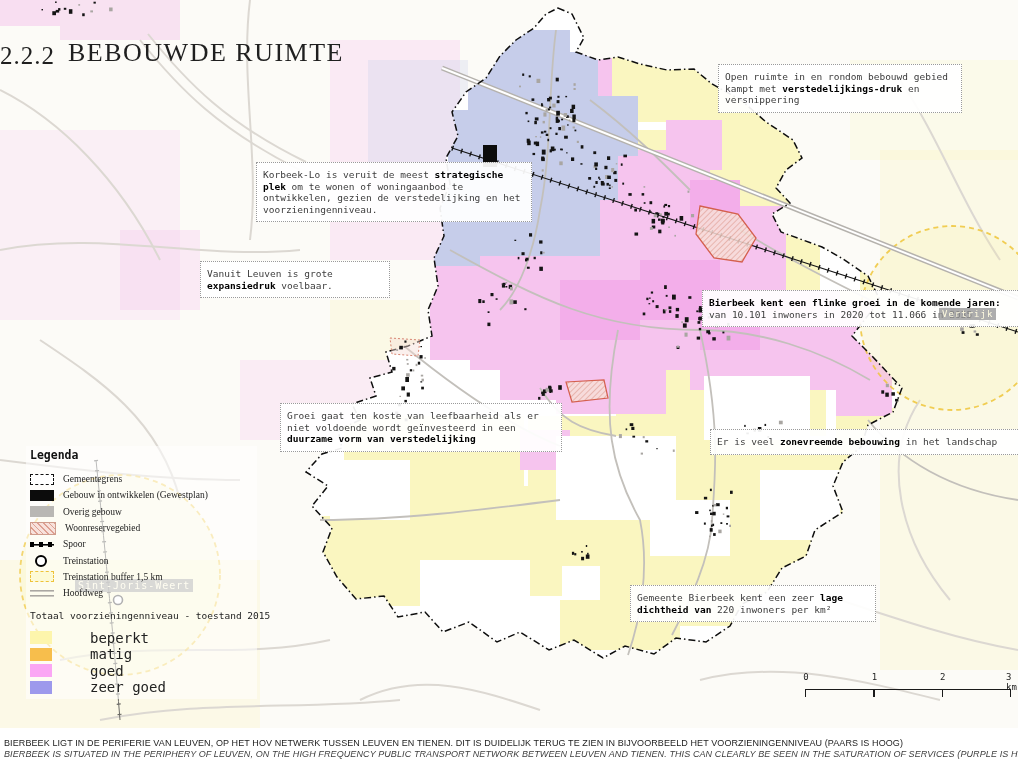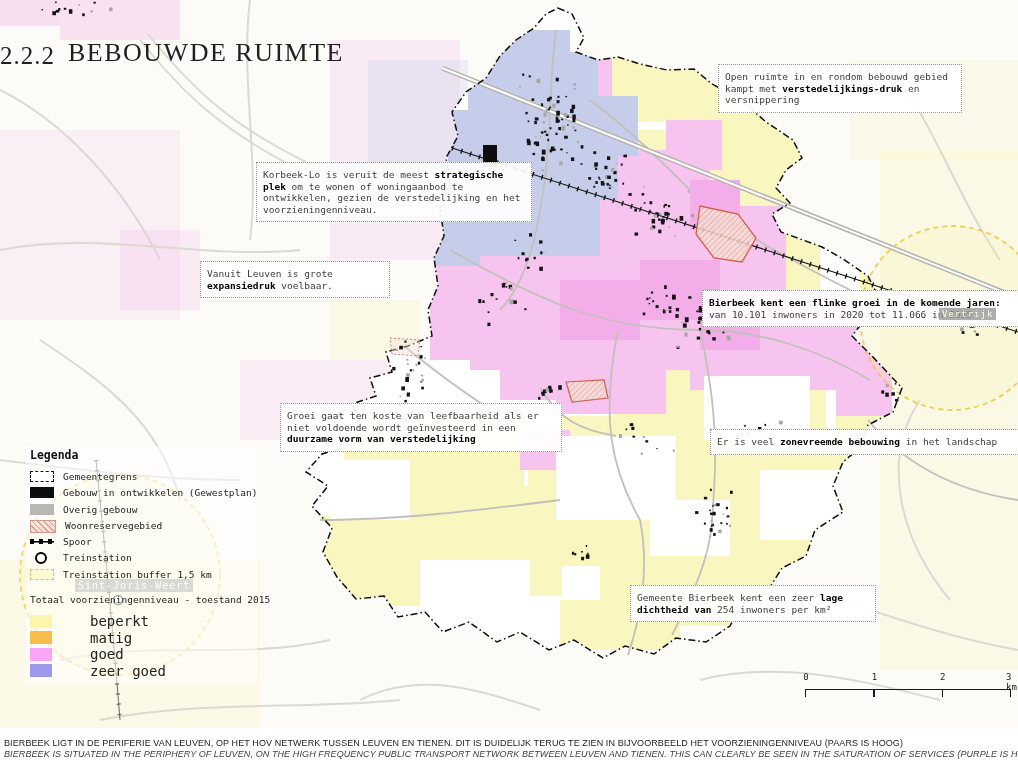--- a/index.html
+++ b/index.html
@@ -24,21 +24,21 @@
     padding:6px 6px;
     font-size:9.5px;line-height:11.6px;color:#3c3c3c;
     font-family:"DejaVu Sans Mono",monospace;
   }
   .note b{color:#000;}
 
   
   .legend{position:absolute;left:26px;top:446px;width:225px;
     background:rgba(255,255,255,0.55);padding:2px 4px 4px 2px;}
   .lg-title{font-weight:bold;font-size:11.5px;color:#111;margin:0 0 9px 2px;}
-  .lg-row{display:flex;align-items:flex-start;height:16.3px;}
+  .lg-row{display:flex;align-items:center;height:16.3px;font-family:Liberation Serif, serif;}
   .lg-row .sw{width:24px;height:11px;margin:0 9px 0 2px;flex:0 0 auto;position:relative;}
   .lg-row .lbl{font-size:9.5px;color:#222;white-space:nowrap;}
   .sw-boundary{background:#fff;outline:1.2px dashed #111;outline-offset:-1px;}
   .sw-black{background:#0c0c0c;}
   .sw-gray{background:#b9b7b4;}
   .sw-hatch{background:repeating-linear-gradient(45deg,rgba(205,110,92,.65) 0 1px,rgba(247,224,218,.95) 1px 4px);border:1px solid #cf9c8c;}
   .sw-rail{background:
       repeating-linear-gradient(90deg,#000 0 4px,transparent 4px 9px) center/100% 5px no-repeat,
       linear-gradient(#000,#000) center/100% 1.6px no-repeat;}
   .sw-station{background:transparent;}
@@ -564,21 +564,21 @@
 
 <div class="note" style="left:280px;top:403px;width:268px;">
   <span>Groei gaat ten koste van leefbaarheid als er niet voldoende wordt geïnvesteerd in een </span><b>duurzame vorm van verstedelijking</b>
 </div>
 
 <div class="note" style="left:710px;top:429px;width:300px;">
   <span>Er is veel </span><b>zonevreemde bebouwing</b><span> in het landschap</span>
 </div>
 
 <div class="note" style="left:630px;top:585px;width:232px;">
-  <span>Gemeente Bierbeek kent een zeer </span><b>lage dichtheid van</b><span> 254 inwoners per km²</span>
+  <span>Gemeente Bierbeek kent een zeer </span><b>lage dichtheid van</b><span> 220 inwoners per km²</span>
 </div>
 
 <div class="maplabel sjw">Sint-Joris-Weert</div>
 <div class="maplabel vtk">Vertrijk</div>
 
 <div class="legend">
   <div class="lg-title">Legenda</div>
 
   <div class="lg-row">
     <span class="sw sw-boundary"></span>
@@ -600,20 +600,24 @@
     <span class="sw sw-rail"></span>
     <span class="lbl">Spoor</span>
   </div>
   <div class="lg-row">
     <span class="sw sw-station"></span>
     <span class="lbl">Treinstation</span>
   </div>
   <div class="lg-row">
     <span class="sw sw-buffer"></span>
     <span class="lbl">Treinstation buffer 1,5 km</span>
+  </div>
+  <div class="lg-row">
+    <span class="sw sw-road"></span>
+    <span class="lbl">Hoofdweg</span>
   </div>
 
   <div class="lg-levels-title">Totaal voorzieningenniveau - toestand 2015</div>
 
   <div class="lv-row">
     <span class="chip" style="background-color: rgb(253, 245, 172);"></span>
     <span class="lbl">beperkt</span>
   </div>
   <div class="lv-row">
     <span class="chip" style="background-color: rgb(247, 190, 76);"></span>

